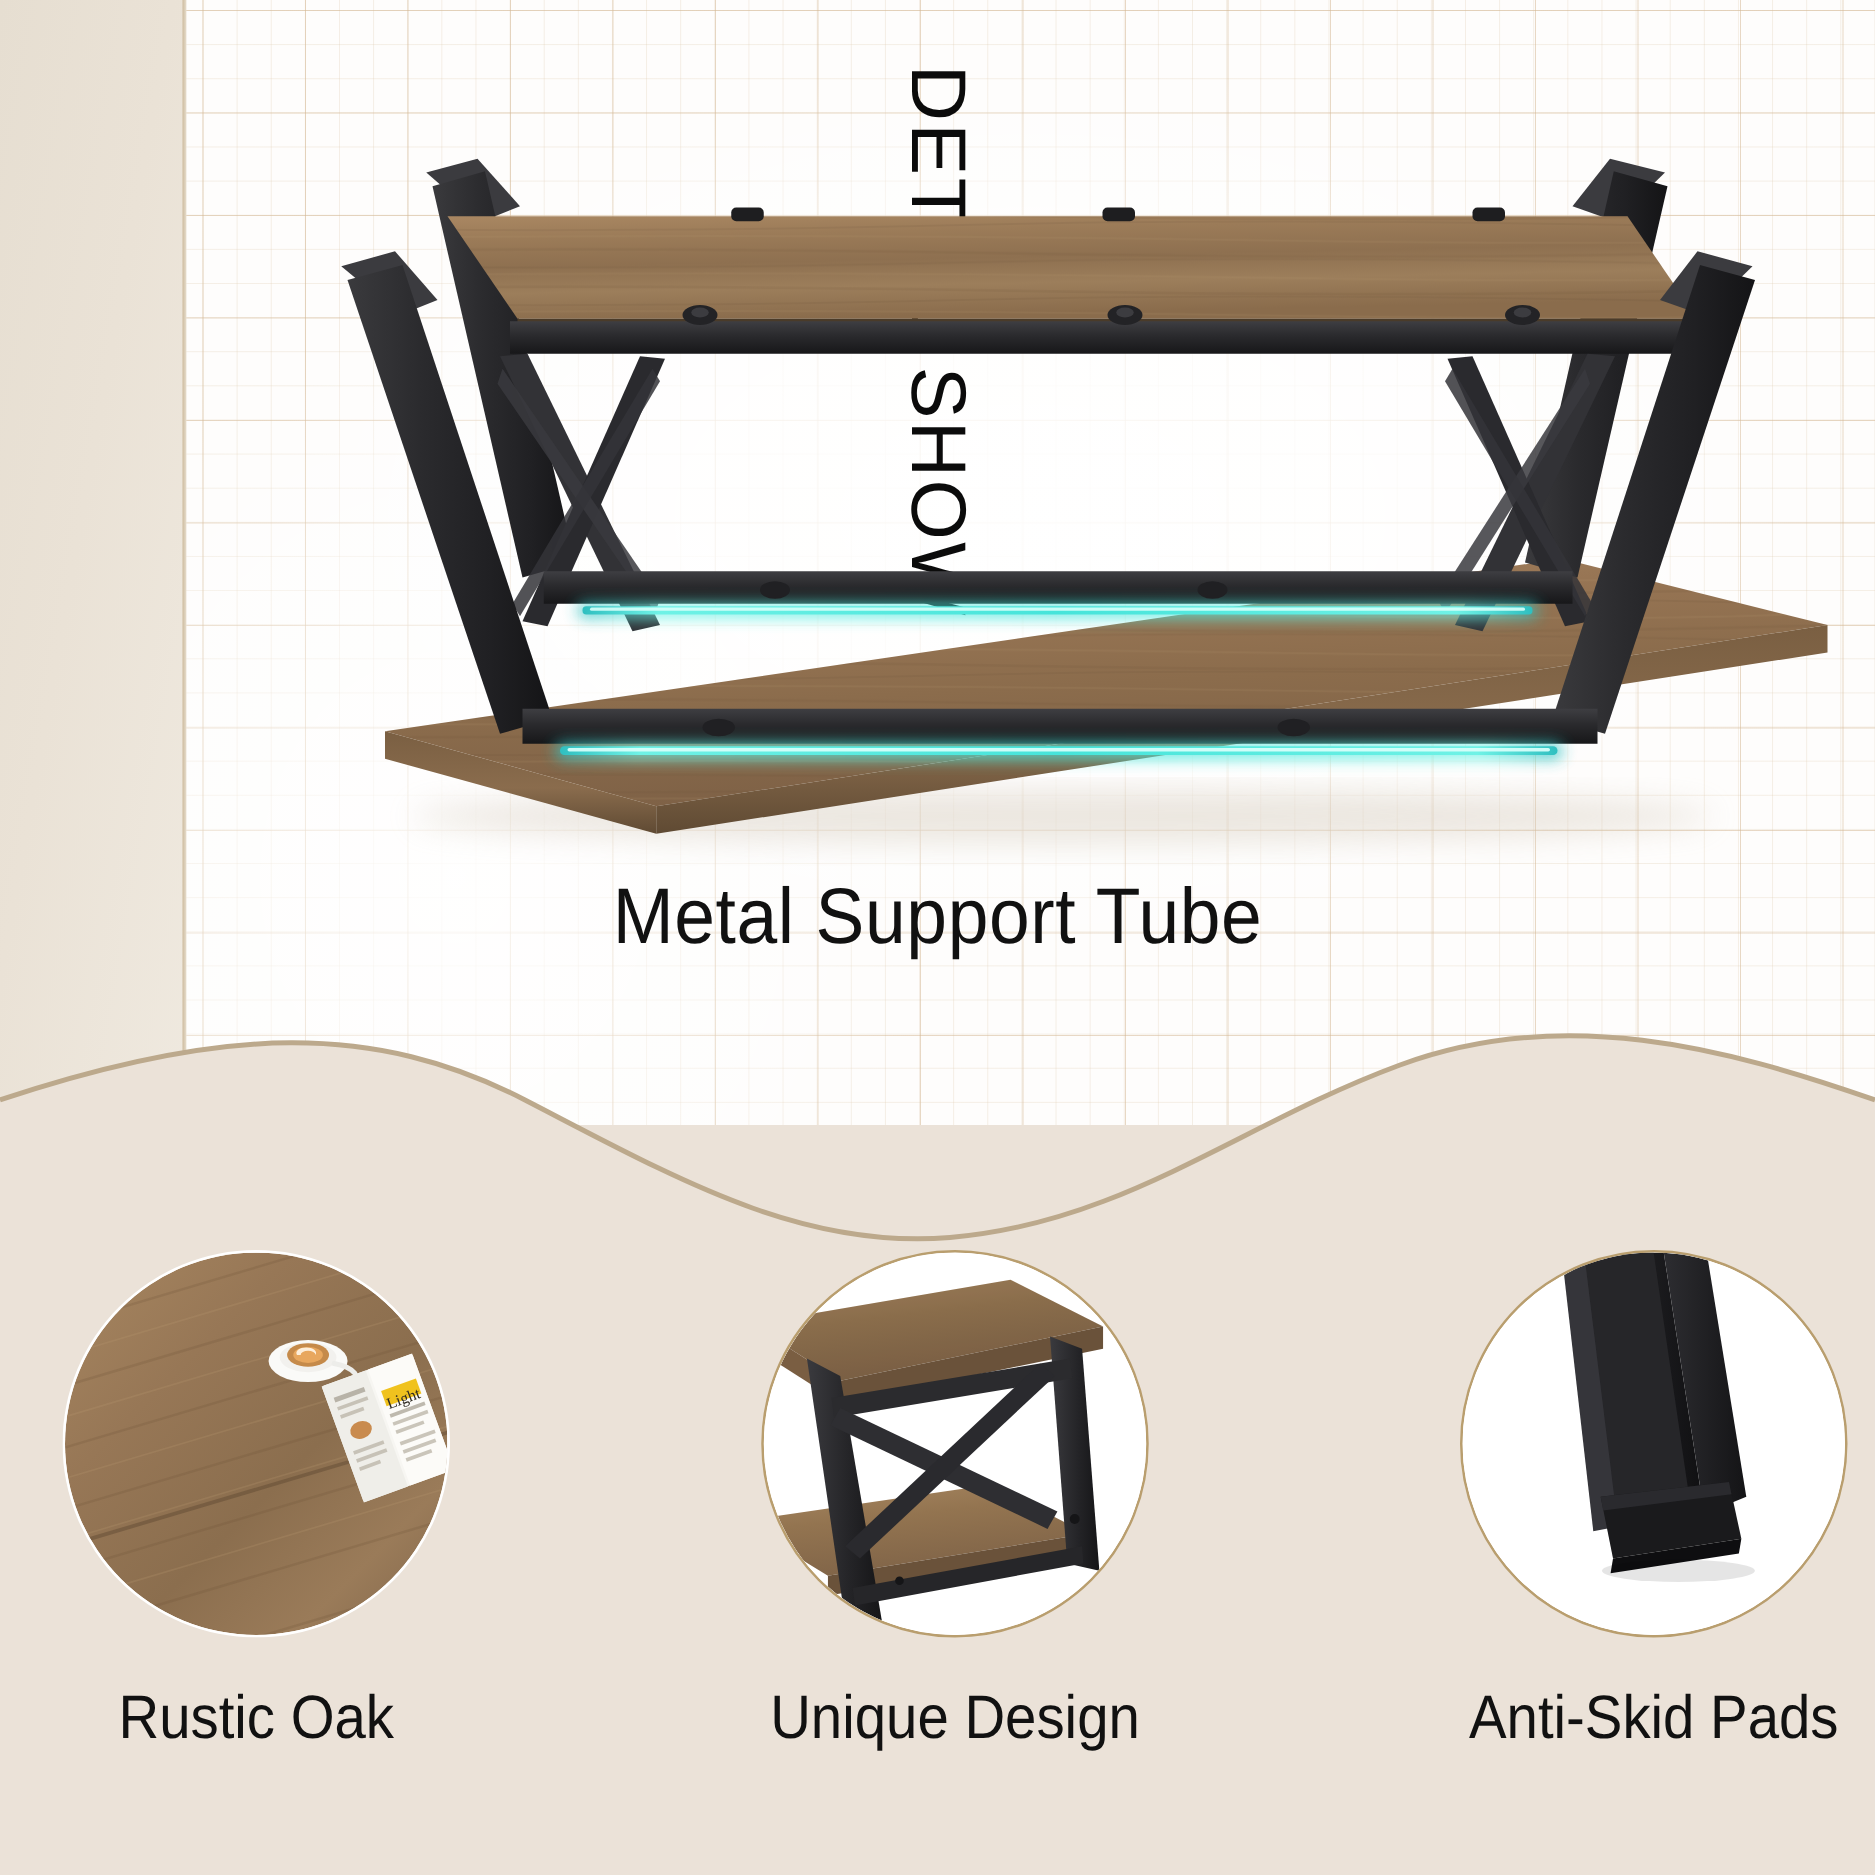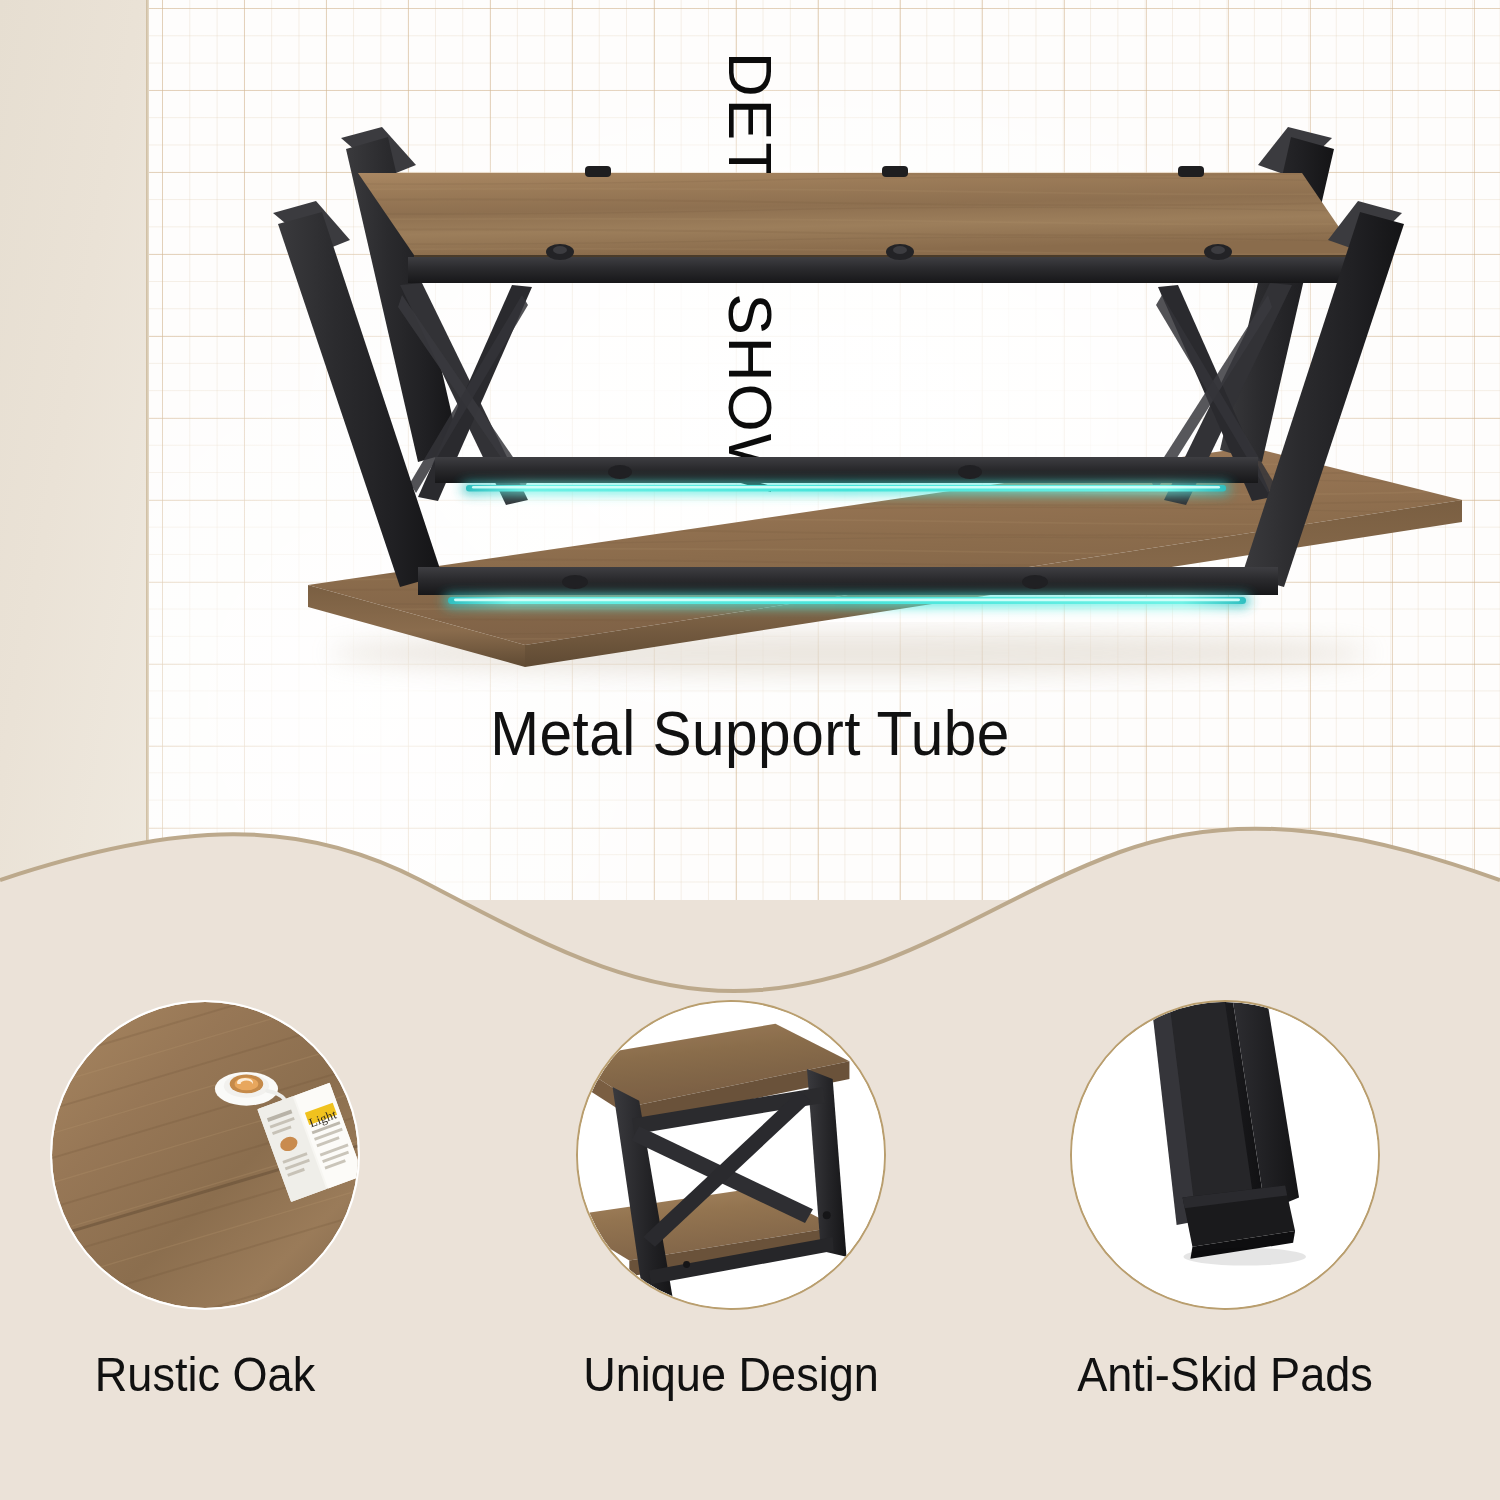--- a/index.html
+++ b/index.html
@@ -85,22 +85,22 @@
   .bottom-panel svg{ width:1500px; height:1500px; display:block; }
 
   
   .features{
     position:absolute; left:0; top:1000px; width:1500px; height:460px;
   }
   .feature{
     position:absolute; top:0; width:330px;
   }
   .f1{ left:40px; }
-  .f2{ left:566px; }
-  .f3{ left:1060px; }
+  .f2{ left:599px; }
+  .f3{ left:1158px; }
 
   .circle{
     position:relative;
     width:310px; height:310px;
     border-radius:50%;
     overflow:hidden;
     border:2px solid #B99E6E;
     background:#fff;
     margin:0 auto;
   }

